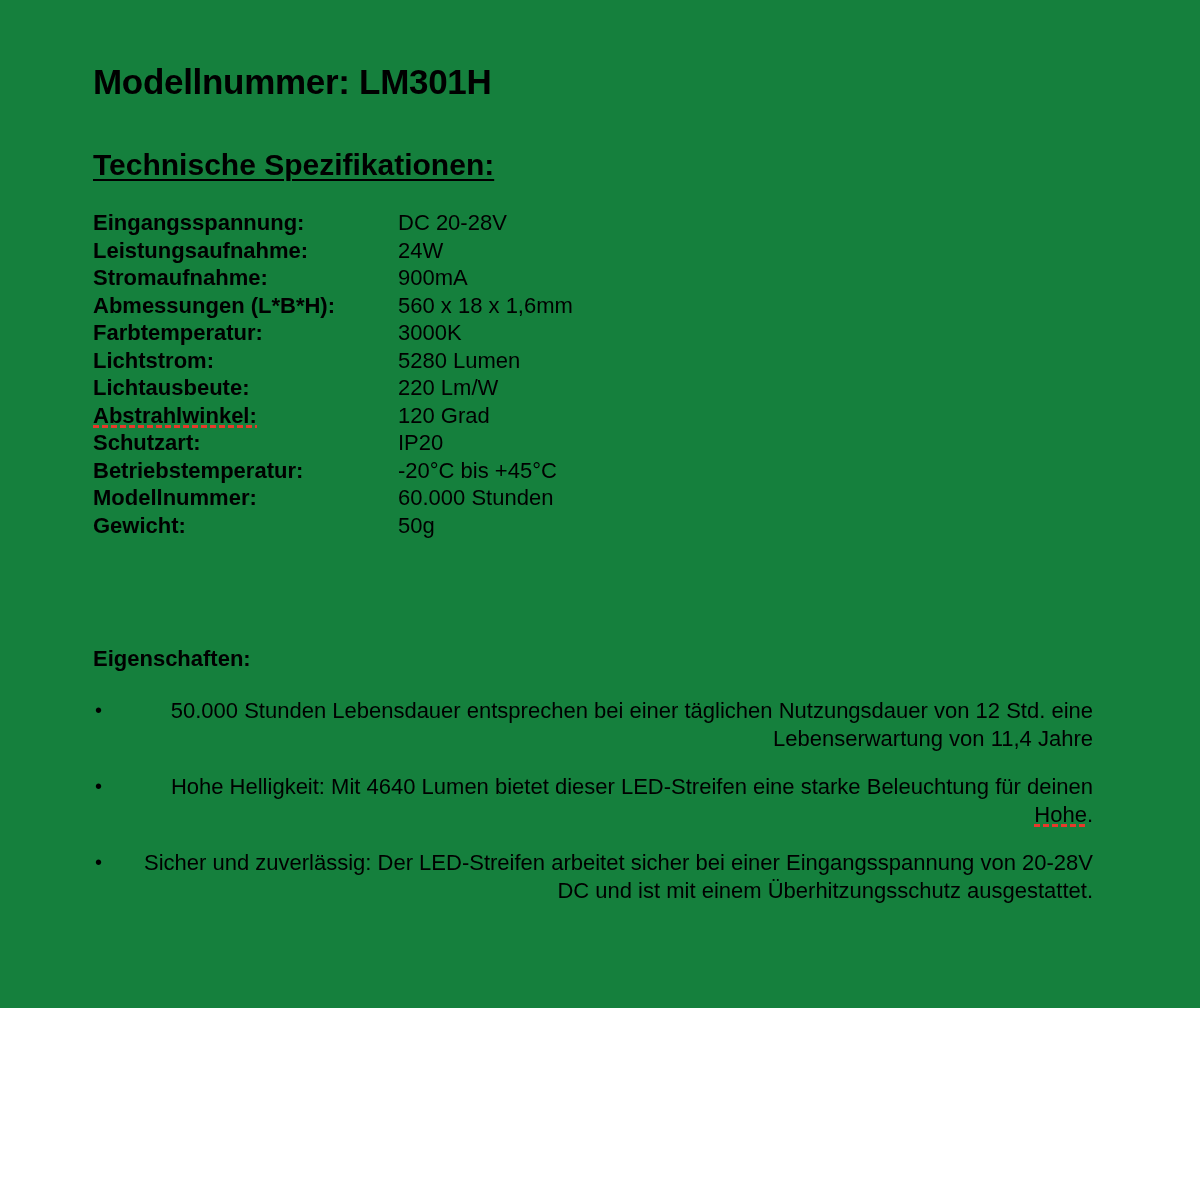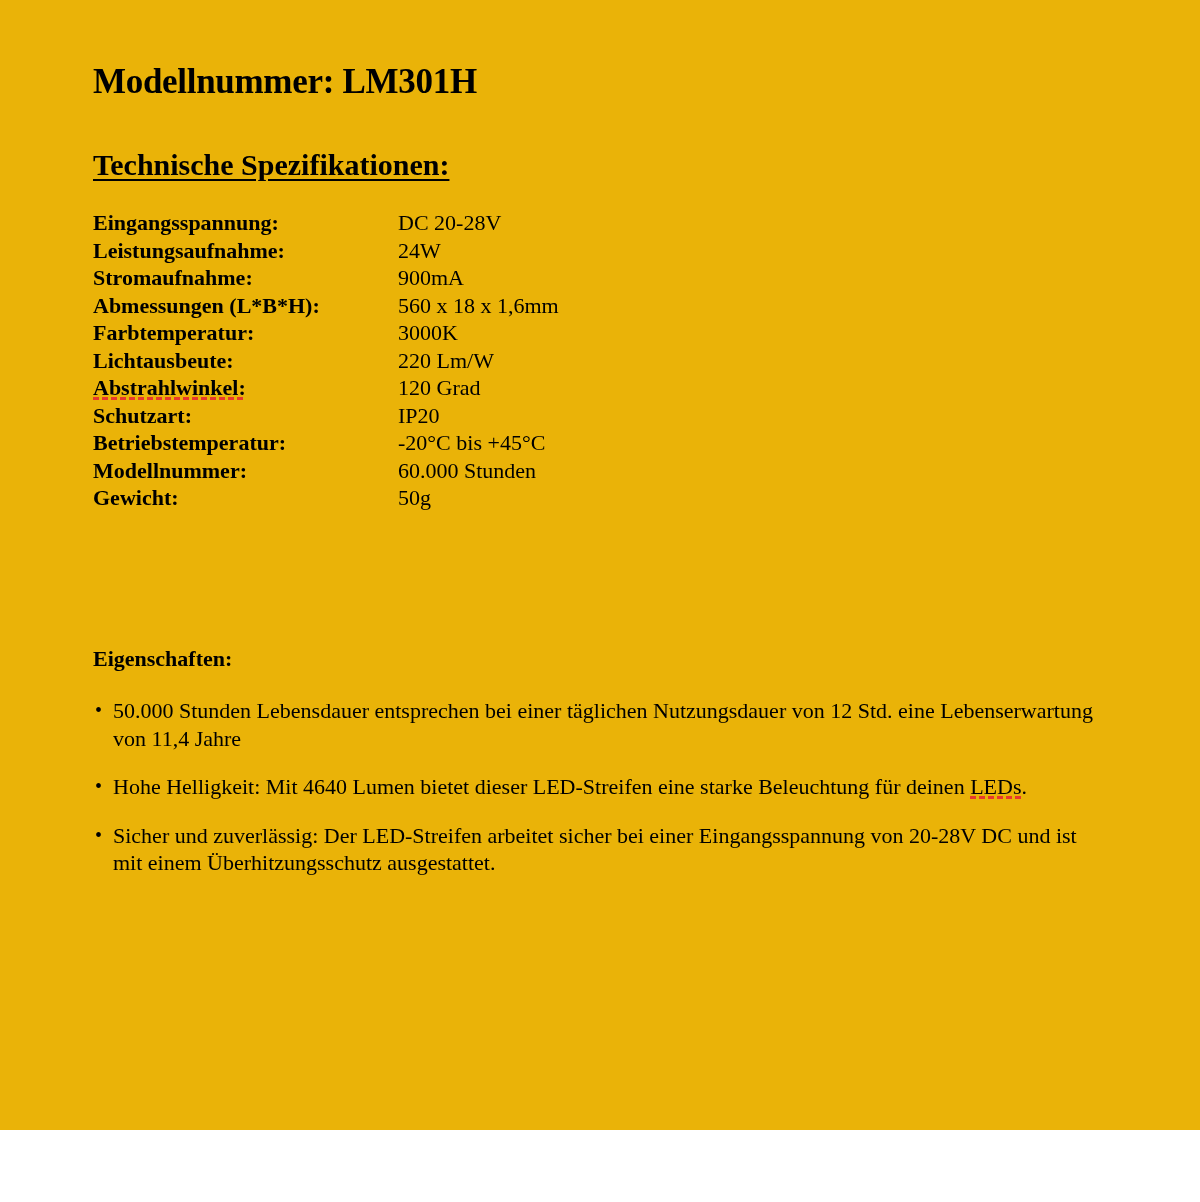--- a/index.html
+++ b/index.html
@@ -1,23 +1,23 @@
 <!DOCTYPE html>
 <html><head>
 <meta charset="utf-8">
 <style>
   * { margin: 0; padding: 0; box-sizing: border-box; }
   html, body { width: 1200px; height: 1202px; background: #ffffff; }
   .page {
     position: relative;
     width: 1200px;
-    height: 1130px;
-    background: #eab308;
+    height: 1008px;
+    background: #15803d;
     color: #000000;
-    font-family: Liberation Serif, serif;
+    font-family: Liberation Sans, sans-serif;
     overflow: hidden;
   }
   .doc-title {
     position: absolute;
     left: 93px;
     top: 62px;
     font-size: 35px;
     font-weight: bold;
     letter-spacing: -0.3px;
     white-space: nowrap;
@@ -54,20 +54,21 @@
     white-space: nowrap;
   }
   .features {
     position: absolute;
     left: 93px;
     top: 697px;
     width: 1000px;
     font-size: 22px;
     line-height: 27.5px;
     list-style: none;
+    text-align: right;
   }
   .feature {
     position: relative;
     padding-left: 20px;
     margin-bottom: 21px;
   }
   .feature::before {
     content: "\2022";
     position: absolute;
     left: 2px;
@@ -113,20 +114,24 @@
       </div>
       <div class="spec-row">
         <span class="spec-label">Abmessungen (L*B*H):</span>
         <span class="spec-value">560 x 18 x 1,6mm</span>
       </div>
       <div class="spec-row">
         <span class="spec-label">Farbtemperatur:</span>
         <span class="spec-value">3000K</span>
       </div>
       <div class="spec-row">
+        <span class="spec-label">Lichtstrom:</span>
+        <span class="spec-value">5280 Lumen</span>
+      </div>
+      <div class="spec-row">
         <span class="spec-label">Lichtausbeute:</span>
         <span class="spec-value">220 Lm/W</span>
       </div>
       <div class="spec-row">
         <span class="spec-label "><span class="squiggle">Abstrahlwinkel:</span></span>
         <span class="spec-value">120 Grad</span>
       </div>
       <div class="spec-row">
         <span class="spec-label">Schutzart:</span>
         <span class="spec-value">IP20</span>
@@ -142,19 +147,19 @@
       <div class="spec-row">
         <span class="spec-label">Gewicht:</span>
         <span class="spec-value">50g</span>
       </div>
     </div>
 
   <h2 class="features-heading">Eigenschaften:</h2>
 
   <ul class="features" id="features-list">
       <li class="feature"><span>50.000 Stunden Lebensdauer entsprechen bei einer täglichen Nutzungsdauer von 12 Std. eine Lebenserwartung von 11,4 Jahre</span></li>
-      <li class="feature"><span>Hohe Helligkeit: Mit 4640 Lumen bietet dieser LED-Streifen eine starke Beleuchtung für deinen </span><span class="squiggle">LEDs</span><span>.</span></li>
+      <li class="feature"><span>Hohe Helligkeit: Mit 4640 Lumen bietet dieser LED-Streifen eine starke Beleuchtung für deinen </span><span class="squiggle">Hohe</span><span>.</span></li>
       <li class="feature"><span>Sicher und zuverlässig: Der LED-Streifen arbeitet sicher bei einer Eingangsspannung von 20-28V DC und ist mit einem Überhitzungsschutz ausgestattet.</span></li>
     </ul>
 
   <div class="caret"></div>
 
 </div>
 
 </body></html>

